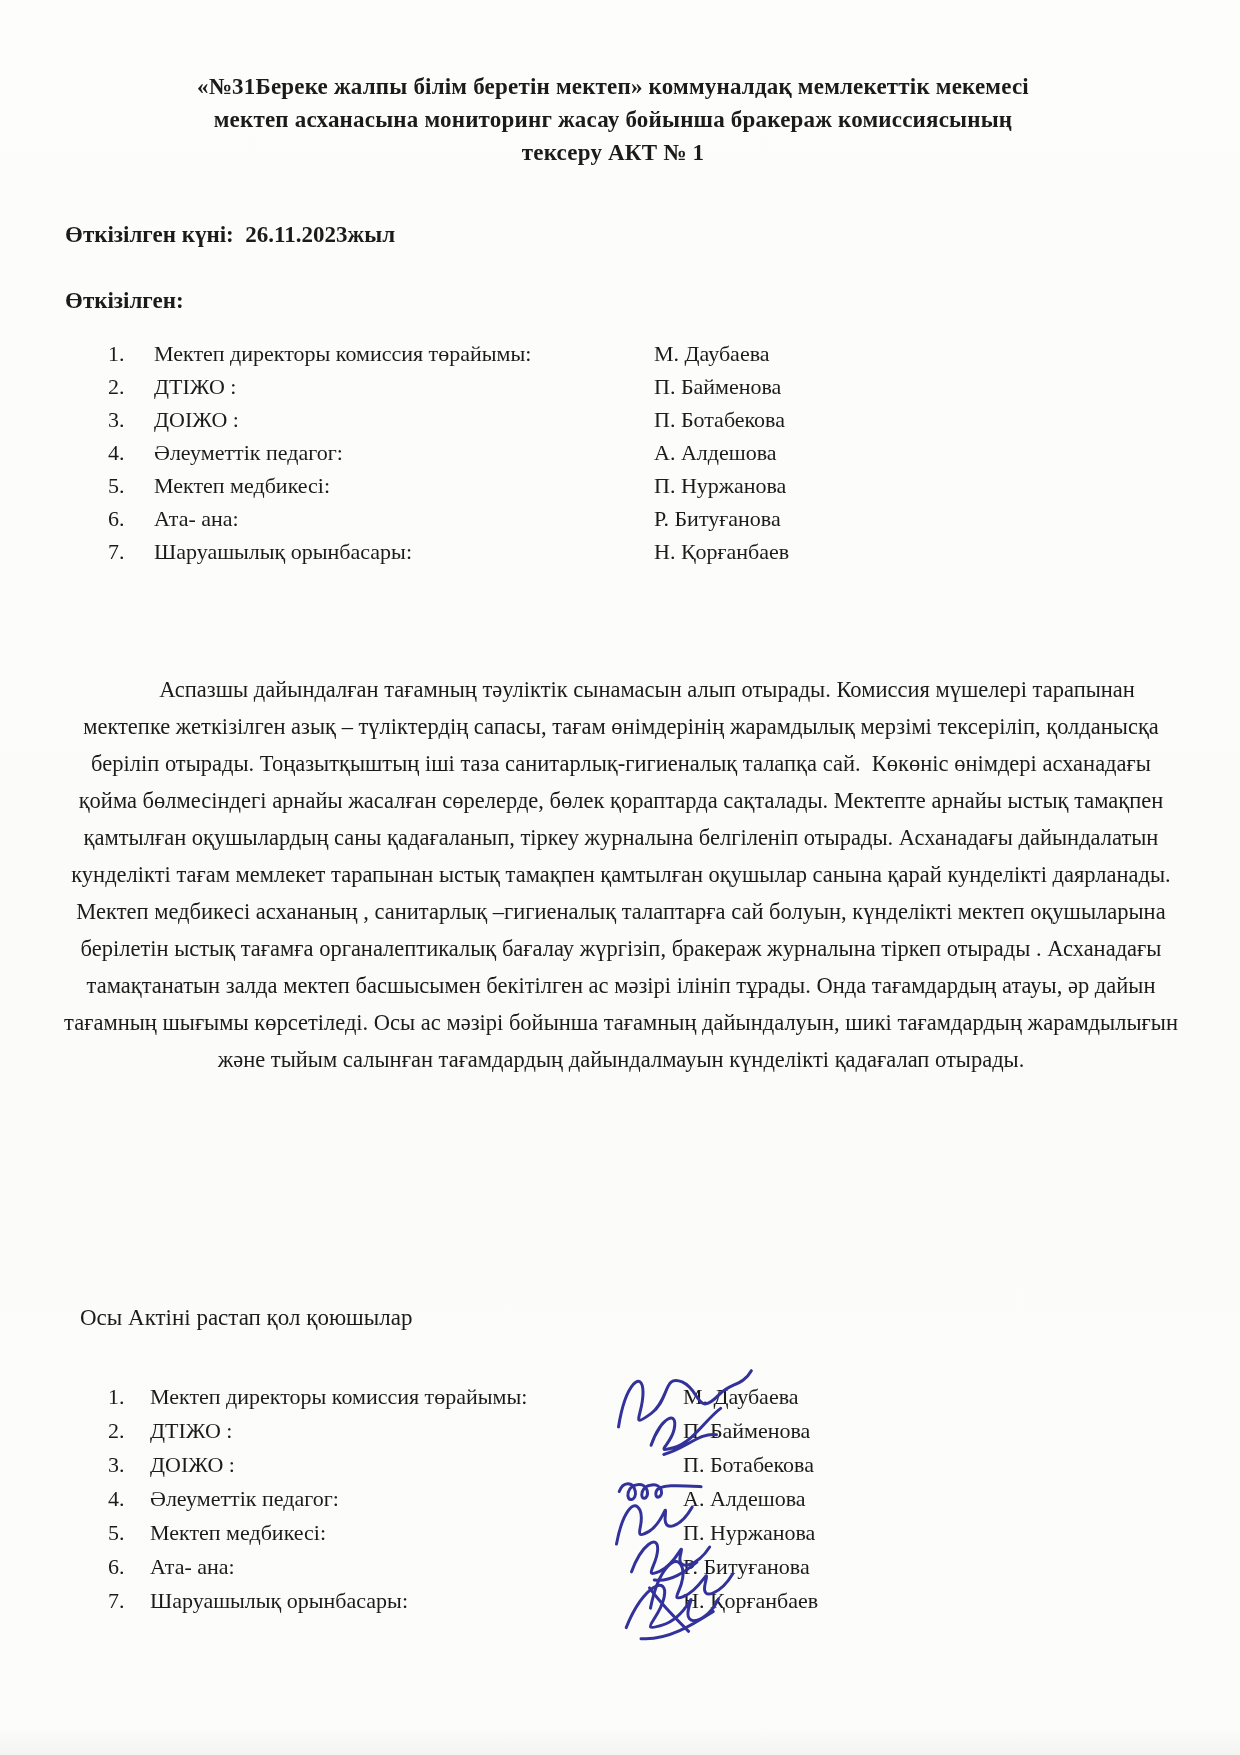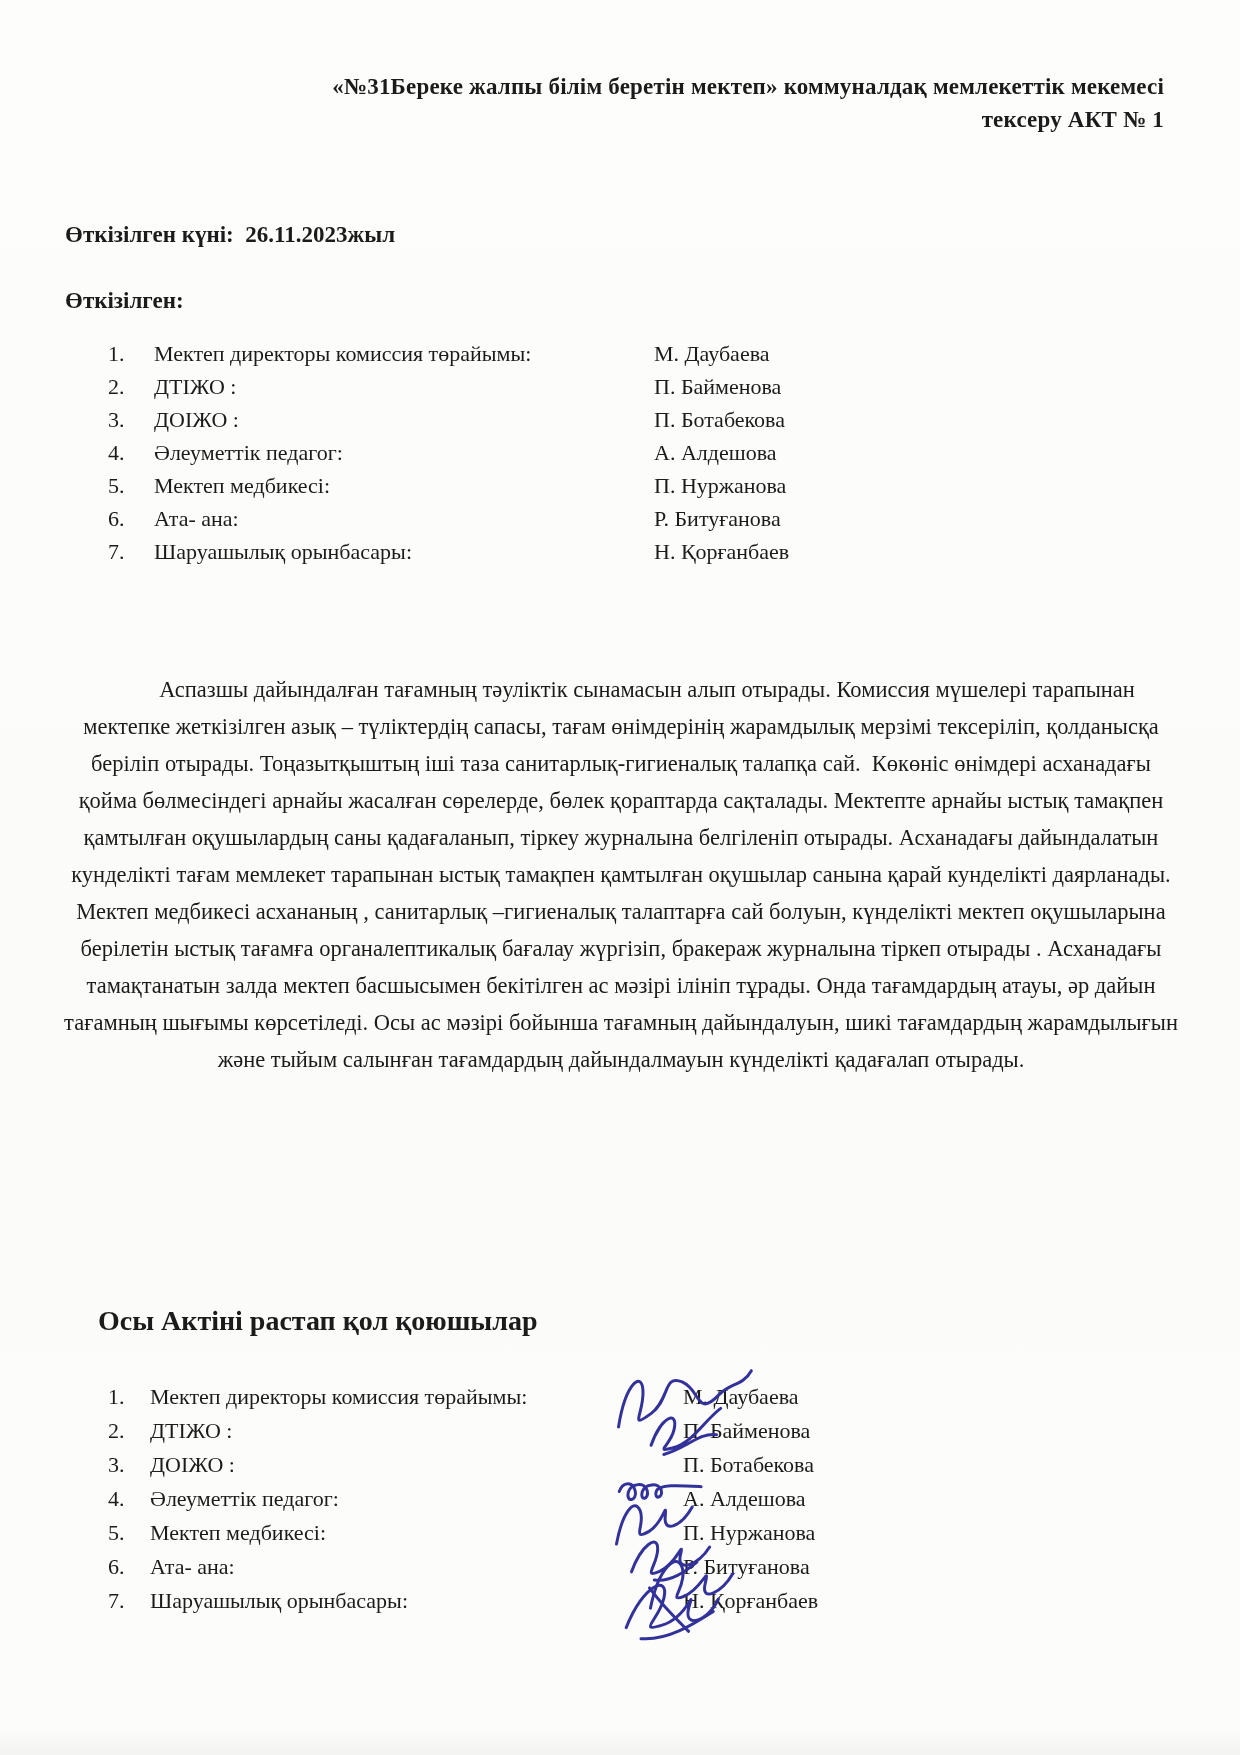--- a/index.html
+++ b/index.html
@@ -14,22 +14,22 @@
     height: 1755px;
     margin: 0 auto;
     background: linear-gradient(180deg, #fdfdfc 0%, #fbfbf9 55%, #fcfcfa 100%);
     color: #1b1b1b;
     overflow: hidden;
   }
   .title {
     position: absolute;
     top: 70px;
     left: 70px;
-    right: 76px;
-    text-align: right;
+    right: 84px;
+    text-align: center;
     font-weight: bold;
     font-size: 23px;
     line-height: 33px;
     letter-spacing: 0.2px;
   }
   .date-line {
     position: absolute;
     top: 222px;
     left: 65px;
     font-weight: bold;
@@ -68,23 +68,22 @@
     width: 1118px;
     font-size: 22.5px;
     line-height: 37px;
     text-indent: 52px;
     white-space: pre-wrap;
     text-align: center;
   }
   .signatories-heading {
     position: absolute;
     top: 1305px;
-    left: 98px;
-    font-size: 28px;
-    font-weight: bold;
+    left: 80px;
+    font-size: 23px;
   }
   .sig {
     position: absolute;
     pointer-events: none;
   }
   .sig svg { display: block; }
   .sig path {
     fill: none;
     stroke-width: 3;
     stroke-linecap: round;
@@ -105,20 +104,21 @@
     background: linear-gradient(0deg, rgba(0,0,0,0.035), rgba(0,0,0,0));
   }
 </style>
 </head>
 <body>
 
 <div class="page" style="color: rgb(27, 27, 27);">
 
   <div class="title">
     <div>«№31Береке жалпы білім беретін мектеп» коммуналдақ мемлекеттік мекемесі</div>
+    <div>мектеп асханасына мониторинг жасау бойынша бракераж комиссиясының</div>
     <div>тексеру АКТ № 1</div>
   </div>
 
   <div class="date-line">Өткізілген күні:  26.11.2023жыл</div>
 
   <div class="participants-heading">Өткізілген:</div>
 
   <div class="list list-1">
     <div class="row">
       <span class="num">1.</span>

